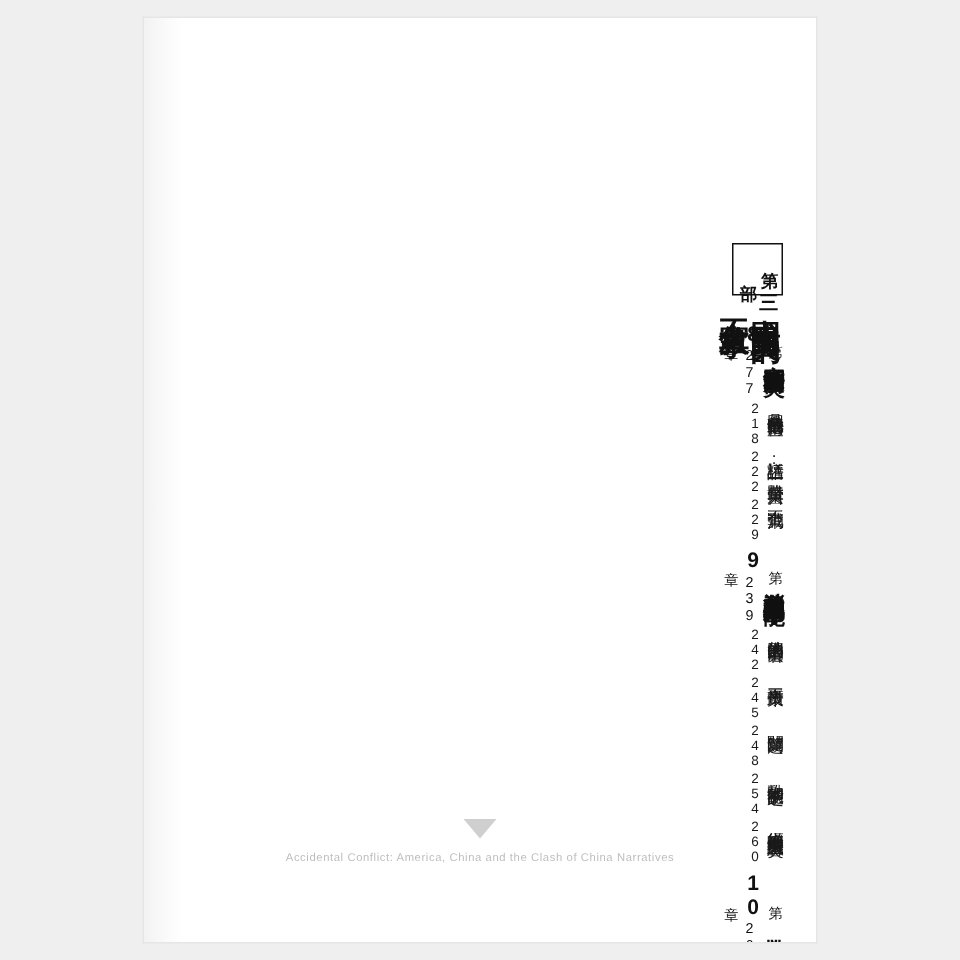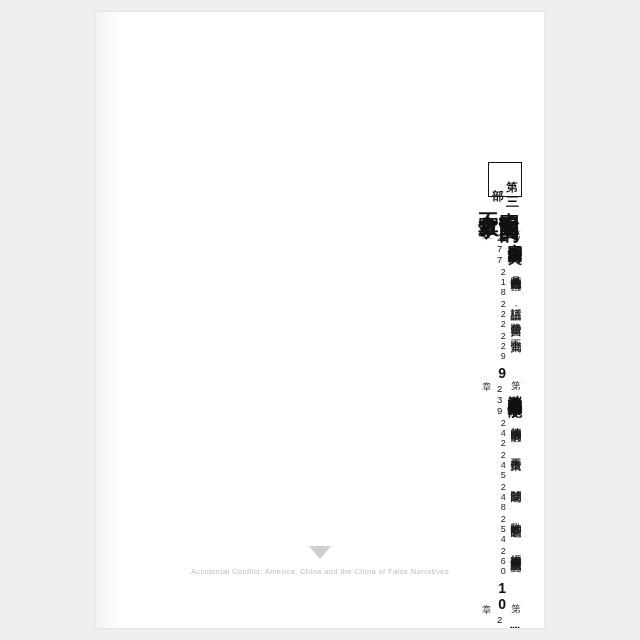--- a/index.html
+++ b/index.html
@@ -265,15 +265,15 @@
       <div class="chapter-title">
         <span>帶有美國色彩的中國</span><span class="pg">263</span>
       </div>
 
     </div>
 
   </div>
 
   <div class="footer">
     <div class="ornament"></div>
-    <div class="eng-subtitle">Accidental Conflict: America, China and the China of False Narratives</div>
+    <div class="eng-subtitle">Accidental Conflict: America, China and the Clash of China Narratives</div>
   </div>
 </div>
 
 </body></html>

